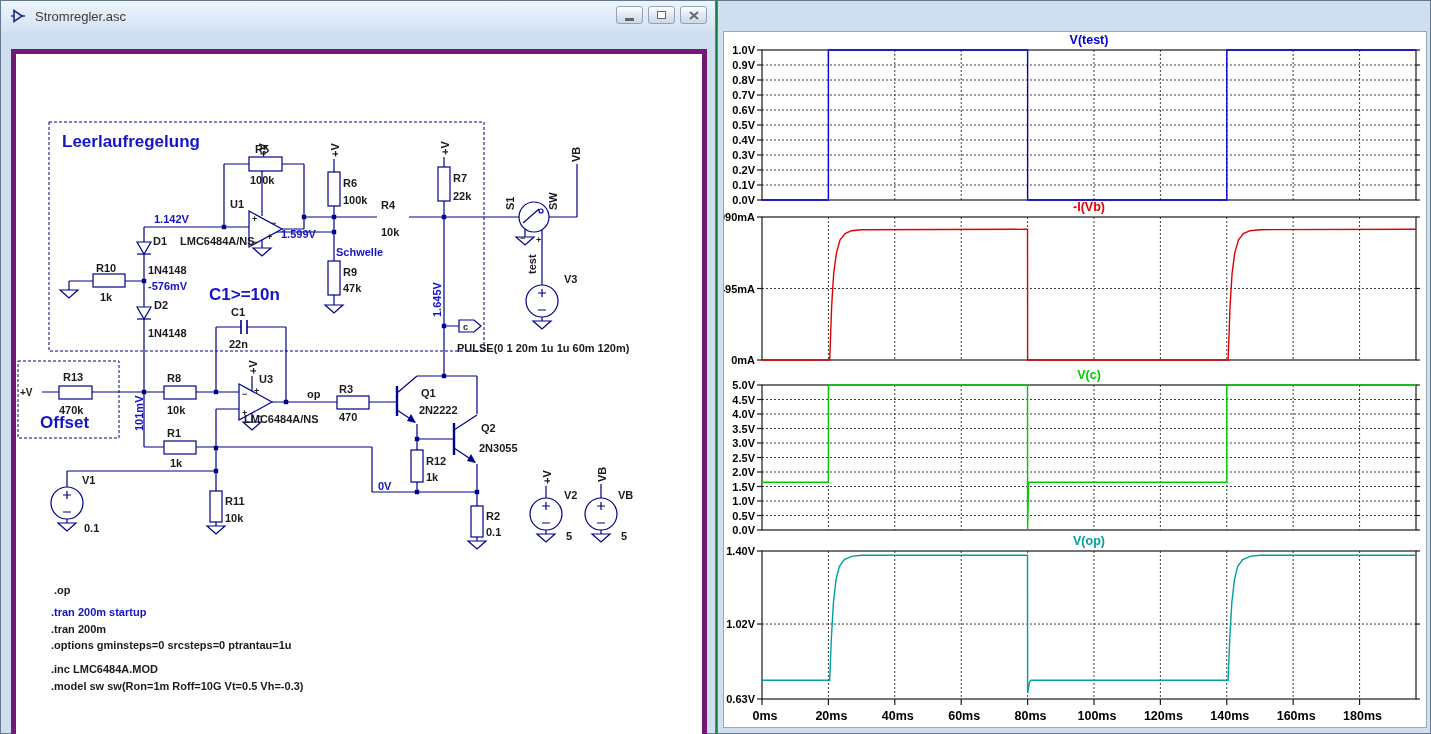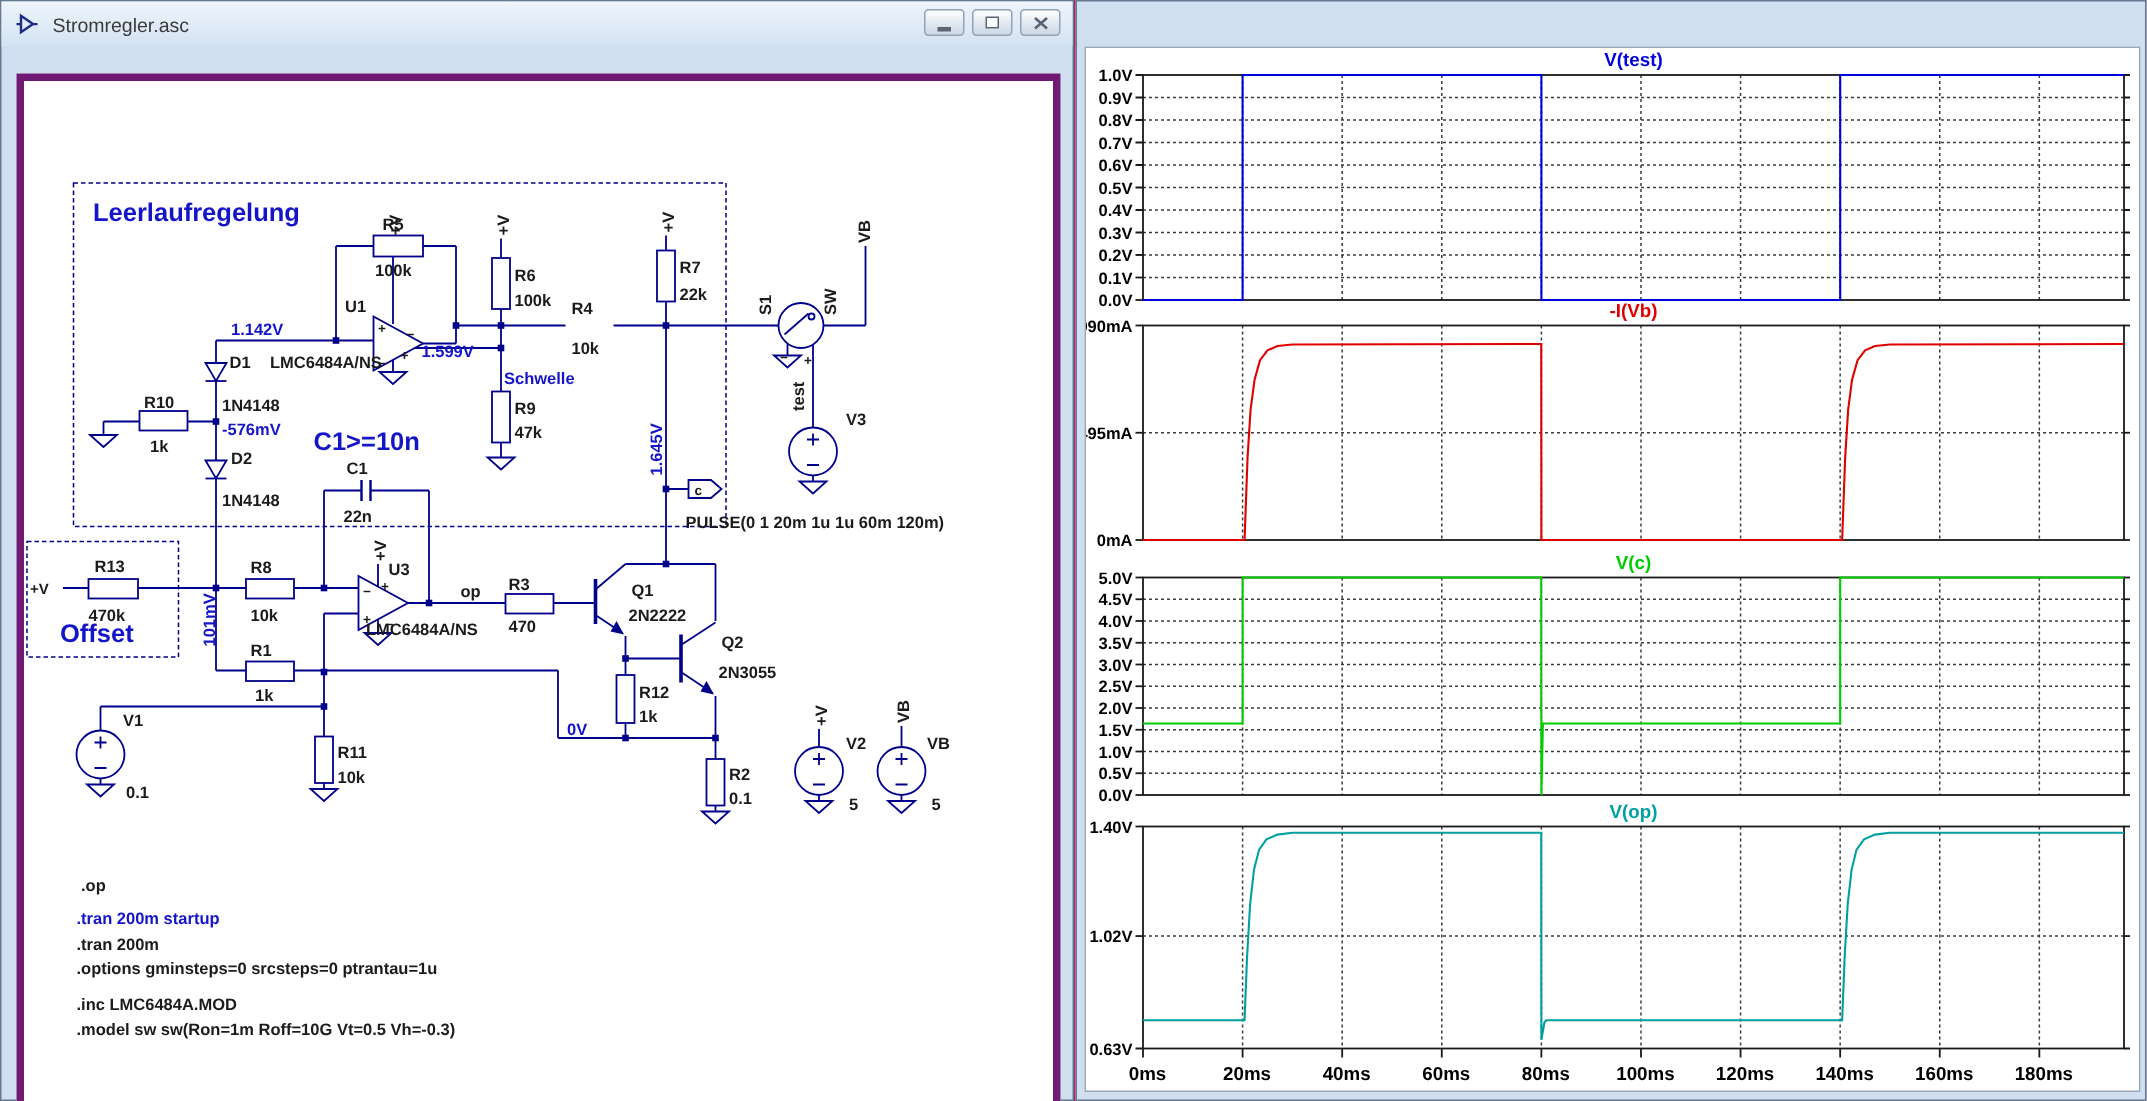--- a/index.html
+++ b/index.html
@@ -1,16 +1,16 @@
 <!DOCTYPE html>
 <html><head>
 <meta charset="utf-8">
 <style>
   html,body{margin:0;padding:0;background:#9aabc0;font-family:"Liberation Sans",sans-serif;}
-  .screen{position:relative;width:1431px;height:734px;overflow:hidden;background:#be185d;}
+  .screen{position:relative;width:1431px;height:734px;overflow:hidden;background:#15803d;}
   .win{position:absolute;top:0;height:734px;background:#cfdff0;border:1px solid #64788f;box-sizing:border-box;}
   .win-left{left:0;width:716px;}
   .win-right{left:717px;width:714px;}
   .titlebar{position:absolute;left:0;top:0;right:0;height:30px;
     background:linear-gradient(#eef5fc,#d3e2f2);display:flex;align-items:center;box-sizing:border-box;padding-left:8px;}
   .title-icon{width:18px;height:18px;margin-right:8px;flex:0 0 auto;}
   .title-text{font-size:13px;color:#3a3a3a;white-space:nowrap;}
   .winbtns{position:absolute;right:8px;top:5px;display:flex;gap:5px;}
   .wbtn{width:27px;height:18px;border:1px solid #93a1b4;border-radius:3px;
     background:linear-gradient(#ffffff,#dde5ef 60%,#cdd8e6);display:flex;align-items:center;justify-content:center;box-sizing:border-box;}

